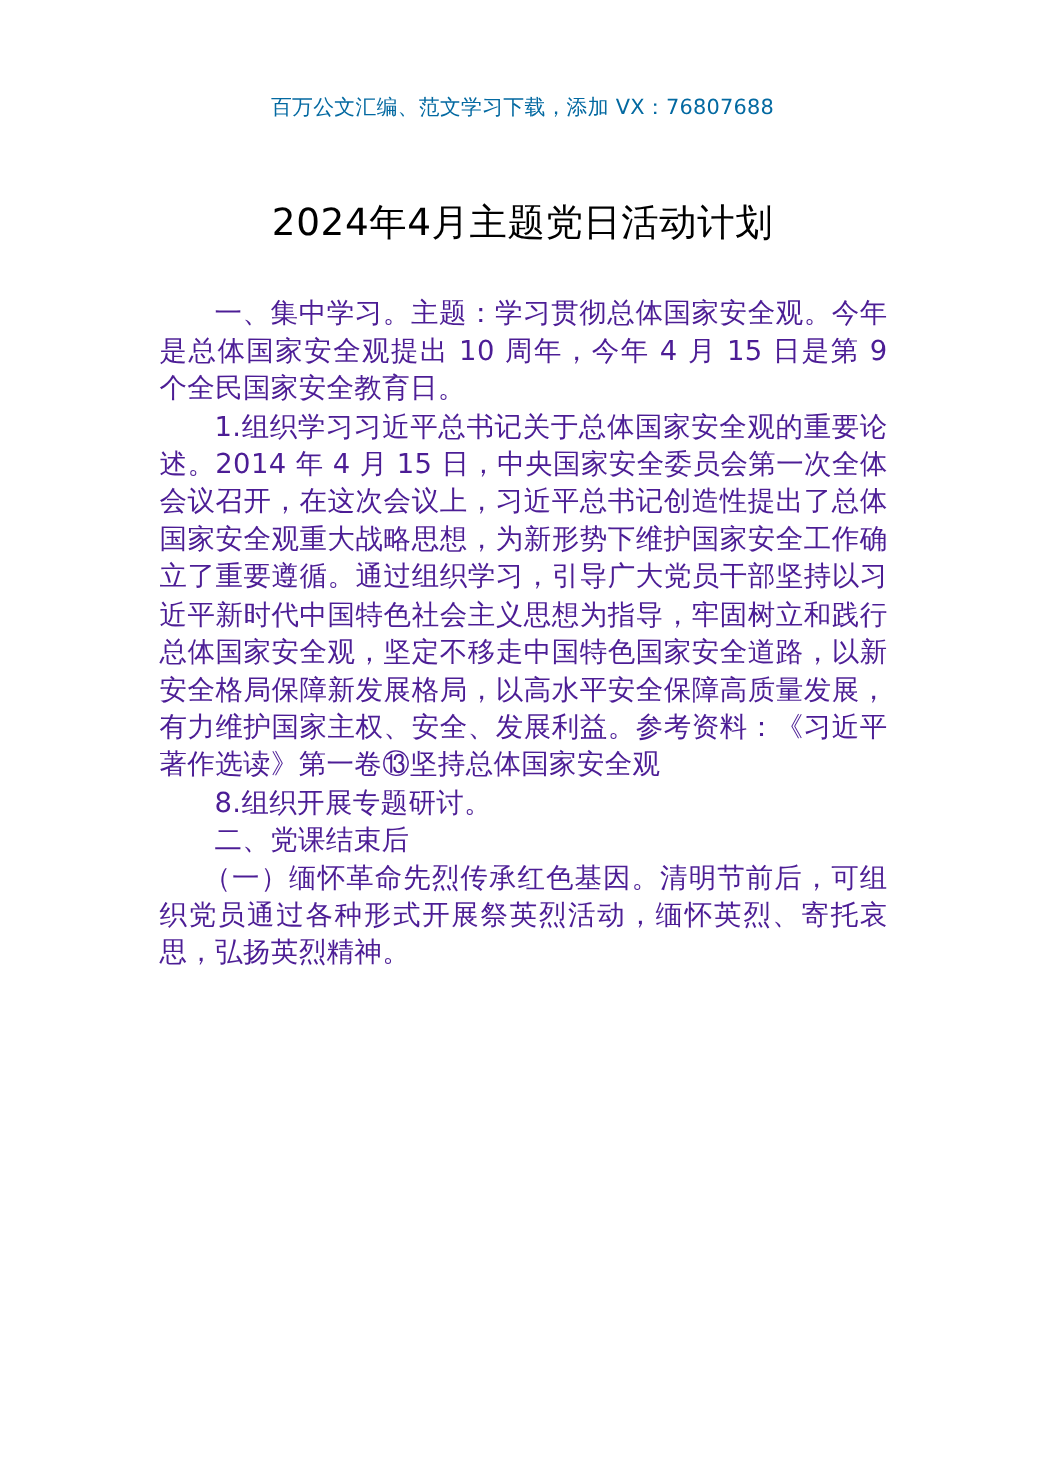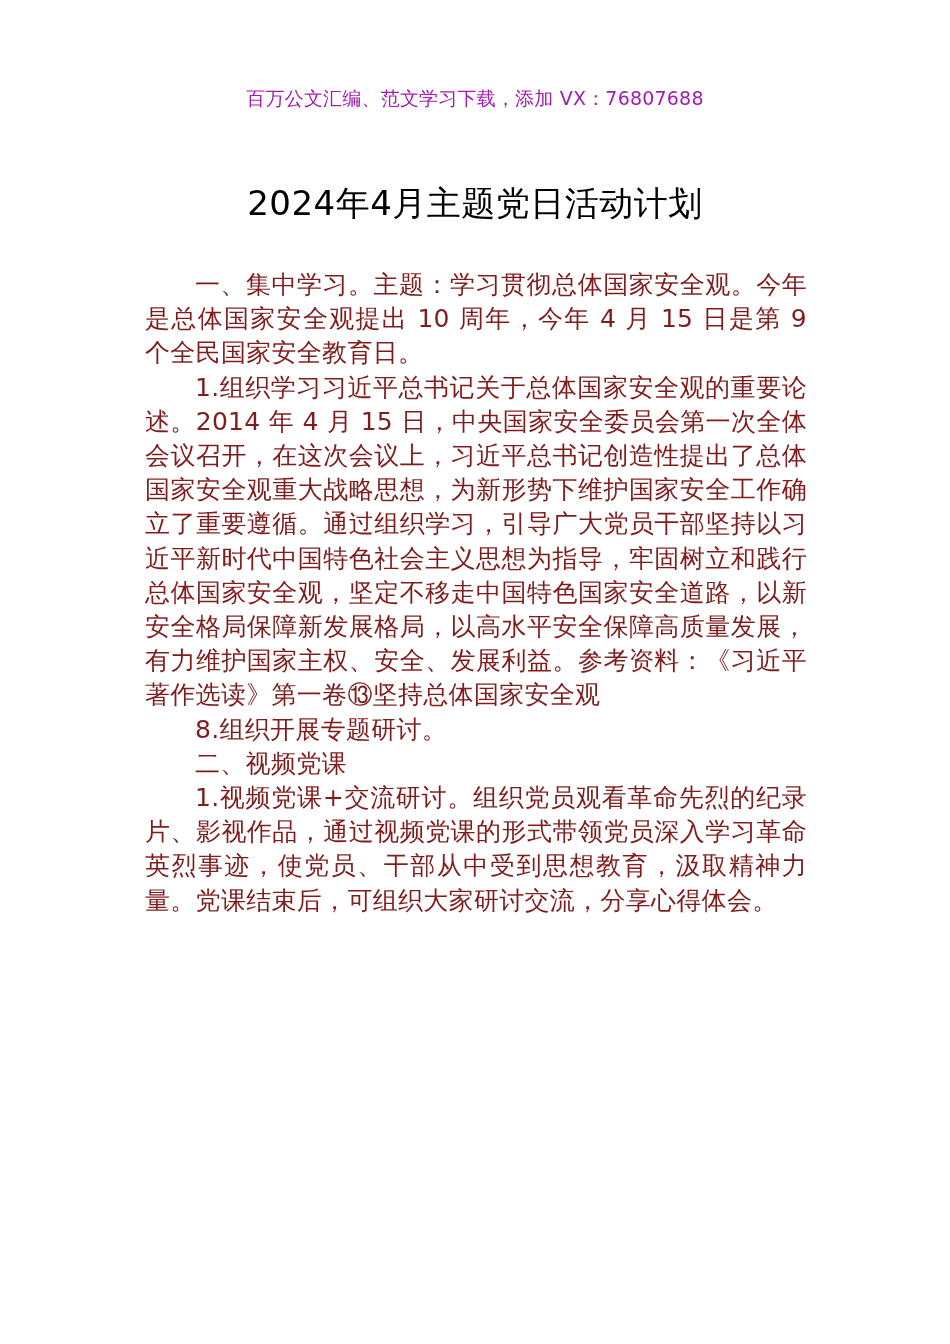--- a/index.html
+++ b/index.html
@@ -16,42 +16,42 @@
       color: #000000;
     }
     .watermark {
       position: absolute;
       top: 84px;
       left: 0;
       width: 950px;
       text-align: center;
       font-size: 19px;
       line-height: 28px;
-      color: #a21caf;
+      color: #0369a1;
       letter-spacing: 0.2px;
     }
     .doc-title {
       position: absolute;
       top: 180px;
       left: 0;
       width: 950px;
       text-align: center;
       font-size: 34px;
       line-height: 46px;
       color: #000000;
       letter-spacing: 0.5px;
     }
     .body-text {
       position: absolute;
       top: 268px;
       left: 145px;
       width: 662px;
       font-size: 25px;
       line-height: 34.2px;
-      color: #7f1d1d;
+      color: #4c1d95;
       text-align: justify;
       text-justify: inter-character;
       letter-spacing: 0.3px;
     }
     .para {
       margin: 0;
       text-indent: 2em;
       word-break: break-all;
     }
     .para.indent-1 {
@@ -62,15 +62,15 @@
 <body>
 
 <div class="watermark">百万公文汇编、范文学习下载，添加 VX：76807688</div>
 
 <h1 class="doc-title" style="margin:0;font-weight:normal;text-align:center;">2024年4月主题党日活动计划</h1>
 
 <div class="body-text">
   <p class="para">一、集中学习。主题：学习贯彻总体国家安全观。今年是总体国家安全观提出 10 周年，今年 4 月 15 日是第 9 个全民国家安全教育日。</p>
   <p class="para">1.组织学习习近平总书记关于总体国家安全观的重要论述。2014 年 4 月 15 日，中央国家安全委员会第一次全体会议召开，在这次会议上，习近平总书记创造性提出了总体国家安全观重大战略思想，为新形势下维护国家安全工作确立了重要遵循。通过组织学习，引导广大党员干部坚持以习近平新时代中国特色社会主义思想为指导，牢固树立和践行总体国家安全观，坚定不移走中国特色国家安全道路，以新安全格局保障新发展格局，以高水平安全保障高质量发展，有力维护国家主权、安全、发展利益。参考资料：《习近平著作选读》第一卷⑬坚持总体国家安全观</p>
   <p class="para">8.组织开展专题研讨。</p>
-  <p class="para">二、视频党课</p>
-  <p class="para">1.视频党课+交流研讨。组织党员观看革命先烈的纪录片、影视作品，通过视频党课的形式带领党员深入学习革命英烈事迹，使党员、干部从中受到思想教育，汲取精神力量。党课结束后，可组织大家研讨交流，分享心得体会。</p>
+  <p class="para">二、党课结束后</p>
+  <p class="para indent-1">（一）缅怀革命先烈传承红色基因。清明节前后，可组织党员通过各种形式开展祭英烈活动，缅怀英烈、寄托哀思，弘扬英烈精神。</p>
 </div>
 
 </body></html>

